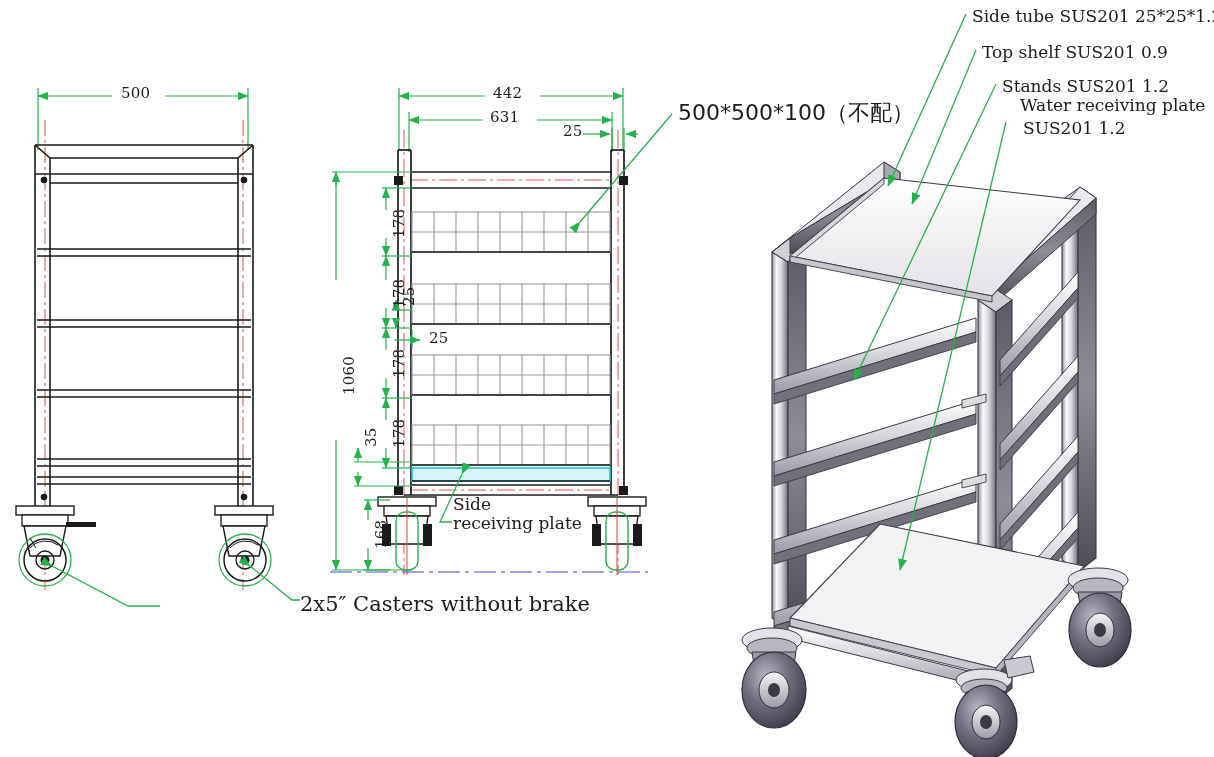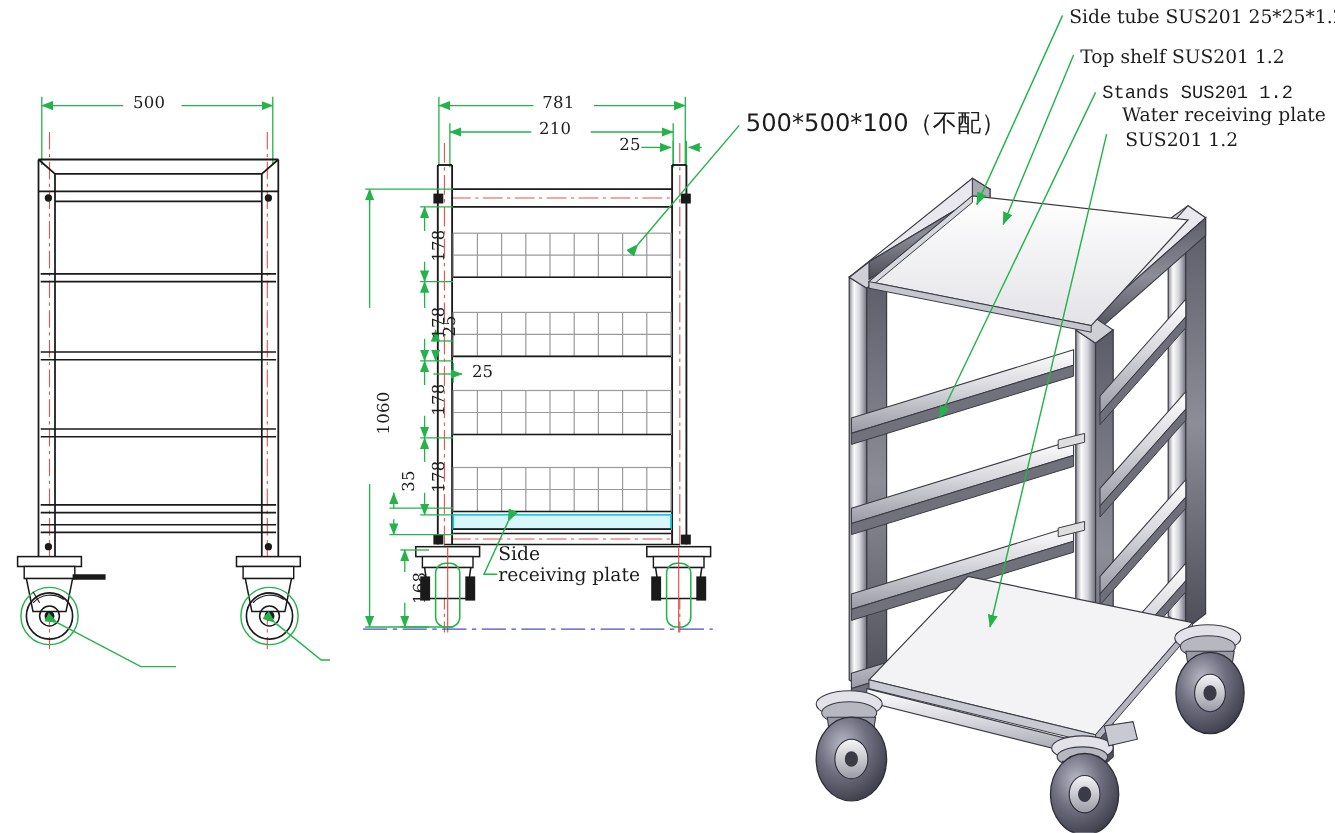--- a/index.html
+++ b/index.html
@@ -417,39 +417,40 @@
           <path d="M976,50 L912,204" marker-end="url(#arrR)"></path>
           <path d="M996,84 L854,380" marker-end="url(#arrR)"></path>
           <path d="M1006,122 L900,570" marker-end="url(#arrR)"></path>
         </g>
       </g>
     </g>
   </svg>
 
   <div class="txt dim" style="left:121px;top:85px;">500</div>
 
-  <div class="txt dim" style="left:493px;top:85px;">781</div>
-  <div class="txt dim" style="left:490px;top:109px;">210</div>
+  <div class="txt dim" style="left:493px;top:85px;">442</div>
+  <div class="txt dim" style="left:490px;top:109px;">631</div>
   <div class="txt dim" style="left:563px;top:123px;">25</div>
   <div class="txt dim" style="left:429px;top:330px;">25</div>
 
   <div class="txt dim dimv" style="left:341px;top:395px;">1060</div>
   <div class="txt dim dimv" style="left:391px;top:238px;">178</div>
   <div class="txt dim dimv" style="left:391px;top:308px;">178</div>
   <div class="txt dim dimv" style="left:391px;top:378px;">178</div>
   <div class="txt dim dimv" style="left:391px;top:448px;">178</div>
   <div class="txt dim dimv" style="left:401px;top:306px;">25</div>
   <div class="txt dim dimv" style="left:363px;top:447px;">35</div>
   <div class="txt dim dimv" style="left:373px;top:549px;">168</div>
 
   <div class="txt cn" style="left:678px;top:100px;">500*500*100（不配）</div>
 
   <div class="txt note" style="left:453px;top:494px;">Side</div>
   <div class="txt note" style="left:453px;top:513px;text-align:right;">receiving plate</div>
 
+  <div class="txt note-lg" style="left:300px;top:592px;">2x5″ Casters without brake</div>
 
   <div class="txt note" style="left:972px;top:6px;">Side tube SUS201 25*25*1.2</div>
-  <div class="txt note" style="left:982px;top:42px;">Top shelf SUS201 1.2</div>
-  <div class="txt note" style="left:1002px;top:76px;font-family:Liberation Mono, monospace;">Stands SUS201 1.2</div>
+  <div class="txt note" style="left:982px;top:42px;">Top shelf SUS201 0.9</div>
+  <div class="txt note" style="left:1002px;top:76px;">Stands SUS201 1.2</div>
   <div class="txt note" style="left:1020px;top:95px;text-align:right;">Water receiving plate</div>
   <div class="txt note" style="left:1023px;top:118px;">SUS201 1.2</div>
 
 </div>
 
 </body></html>

